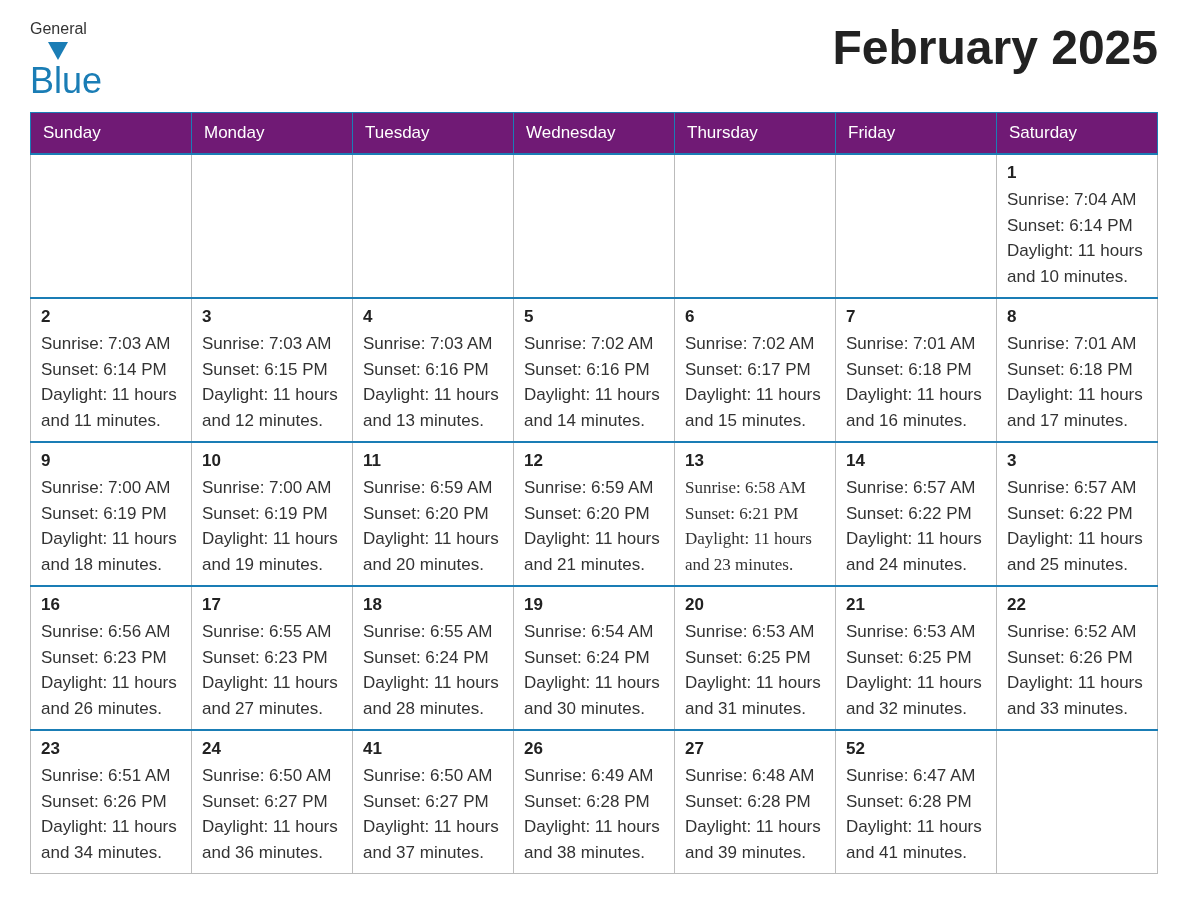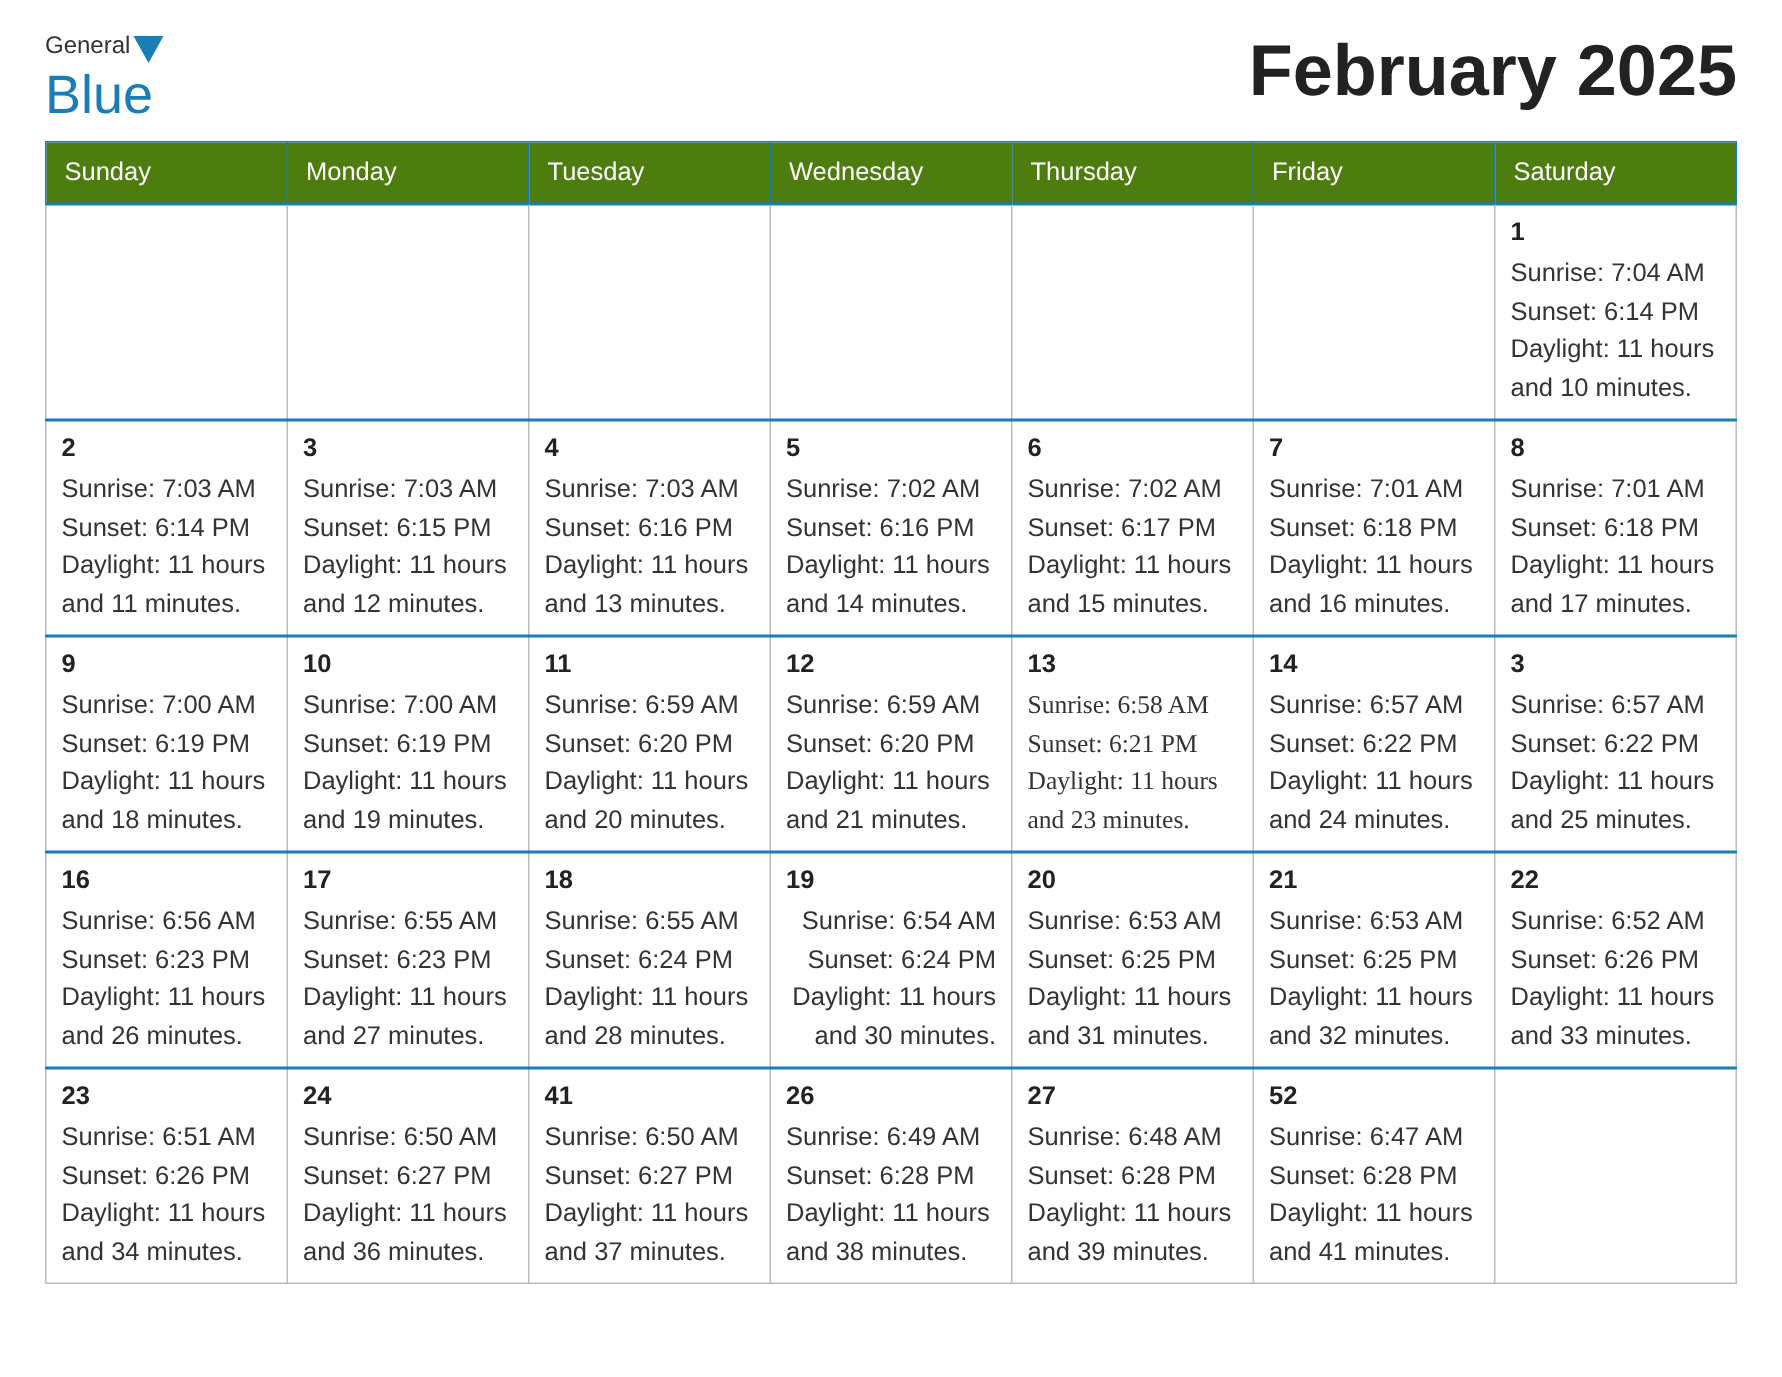--- a/index.html
+++ b/index.html
@@ -48,21 +48,21 @@
       font-size: 22px;
       color: #444;
       margin-top: 4px;
     }
     .calendar {
       width: 100%;
       border-collapse: collapse;
       border: 1px solid #999;
     }
     .calendar th {
-      background-color: #4d7c0f;
+      background-color: #701a75;
       color: #fff;
       font-size: 17px;
       font-weight: normal;
       padding: 10px 12px;
       text-align: left;
       border: 1px solid #1a7db5;
     }
     .calendar td {
       vertical-align: top;
       border: 1px solid #bbb;
@@ -88,20 +88,21 @@
       font-size: 17px;
       color: #333;
       line-height: 1.5;
     }
     .empty-cell {
       background: #f9f9f9;
     }
     .logo-line {
       display: flex;
       align-items: center;
+      flex-direction: column;
     }
   </style>
 </head>
 <body>
 
 <div class="header">
   <div class="logo">
     <div class="logo-line">
       <span class="logo-general">General</span>
       <span class="logo-triangle"></span>
@@ -260,21 +261,21 @@
         </td>
         <td>
           <div class="day-number">18</div>
           <div class="day-info" style="white-space: pre-line;">Sunrise: 6:55 AM
 Sunset: 6:24 PM
 Daylight: 11 hours
 and 28 minutes.</div>
         </td>
         <td>
           <div class="day-number">19</div>
-          <div class="day-info" style="white-space: pre-line; text-align: right;">Sunrise: 6:54 AM
+          <div class="day-info" style="white-space: pre-line;">Sunrise: 6:54 AM
 Sunset: 6:24 PM
 Daylight: 11 hours
 and 30 minutes.</div>
         </td>
         <td>
           <div class="day-number">20</div>
           <div class="day-info" style="white-space: pre-line;">Sunrise: 6:53 AM
 Sunset: 6:25 PM
 Daylight: 11 hours
 and 31 minutes.</div>

